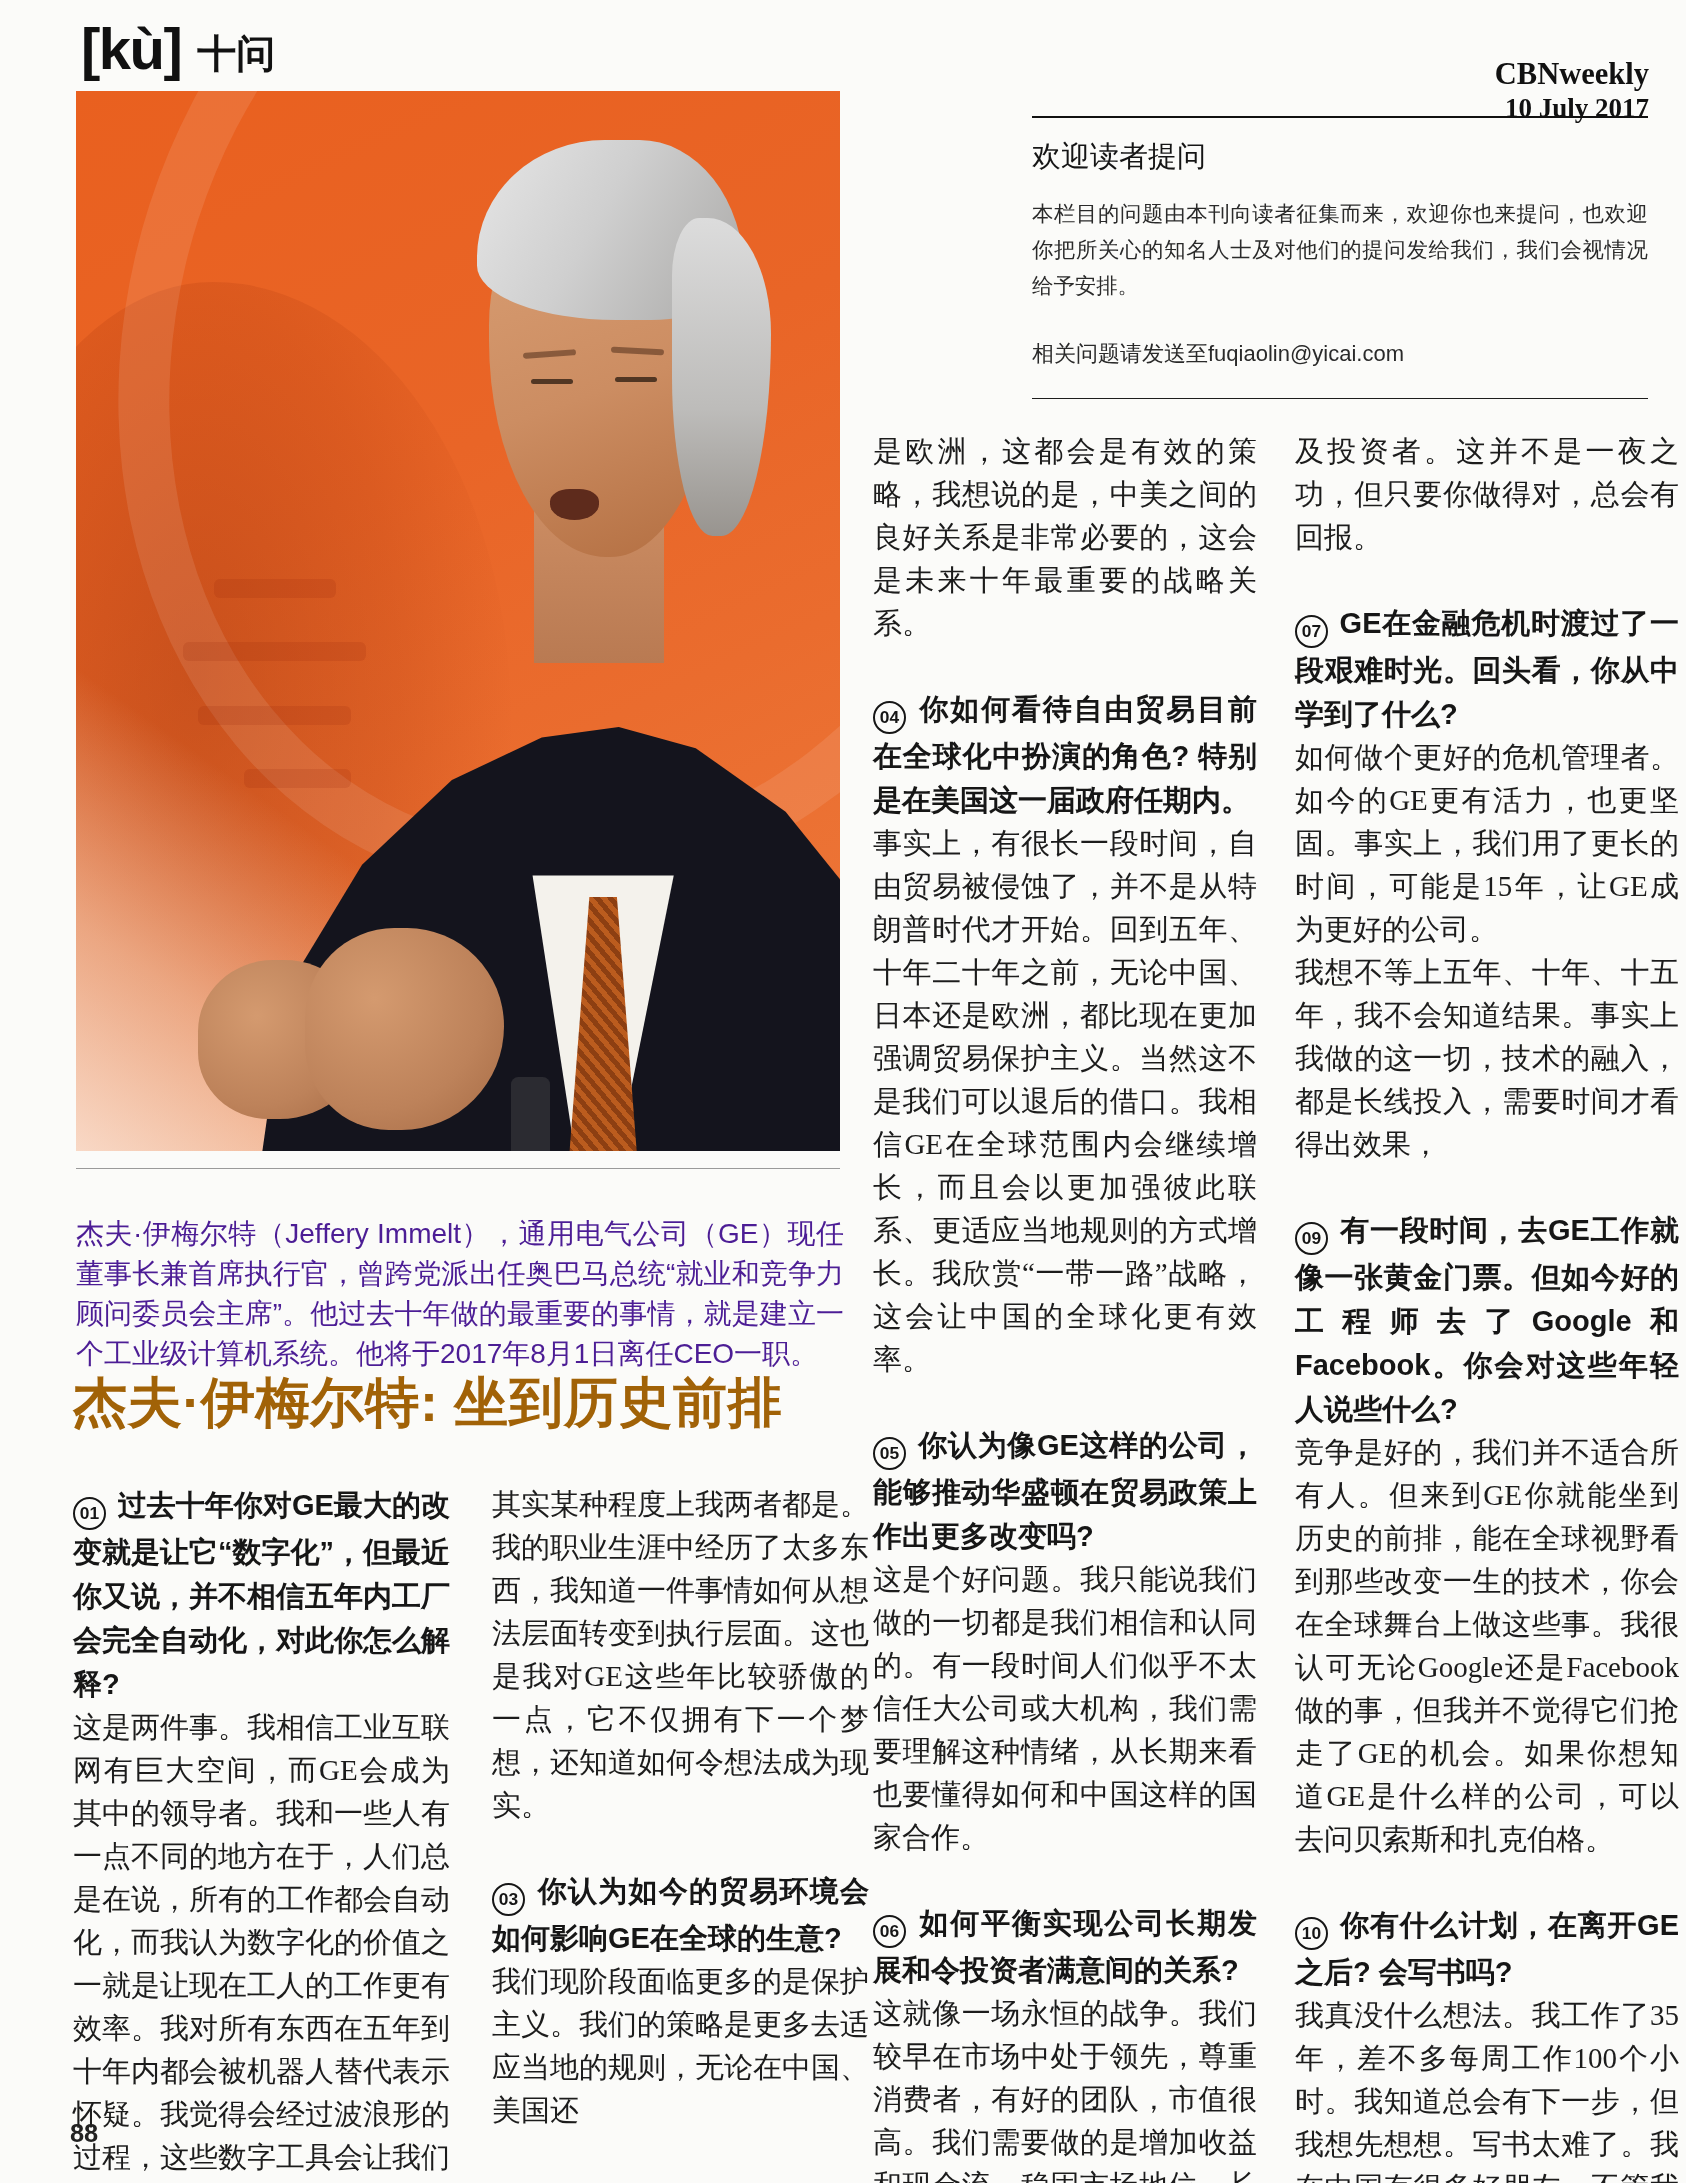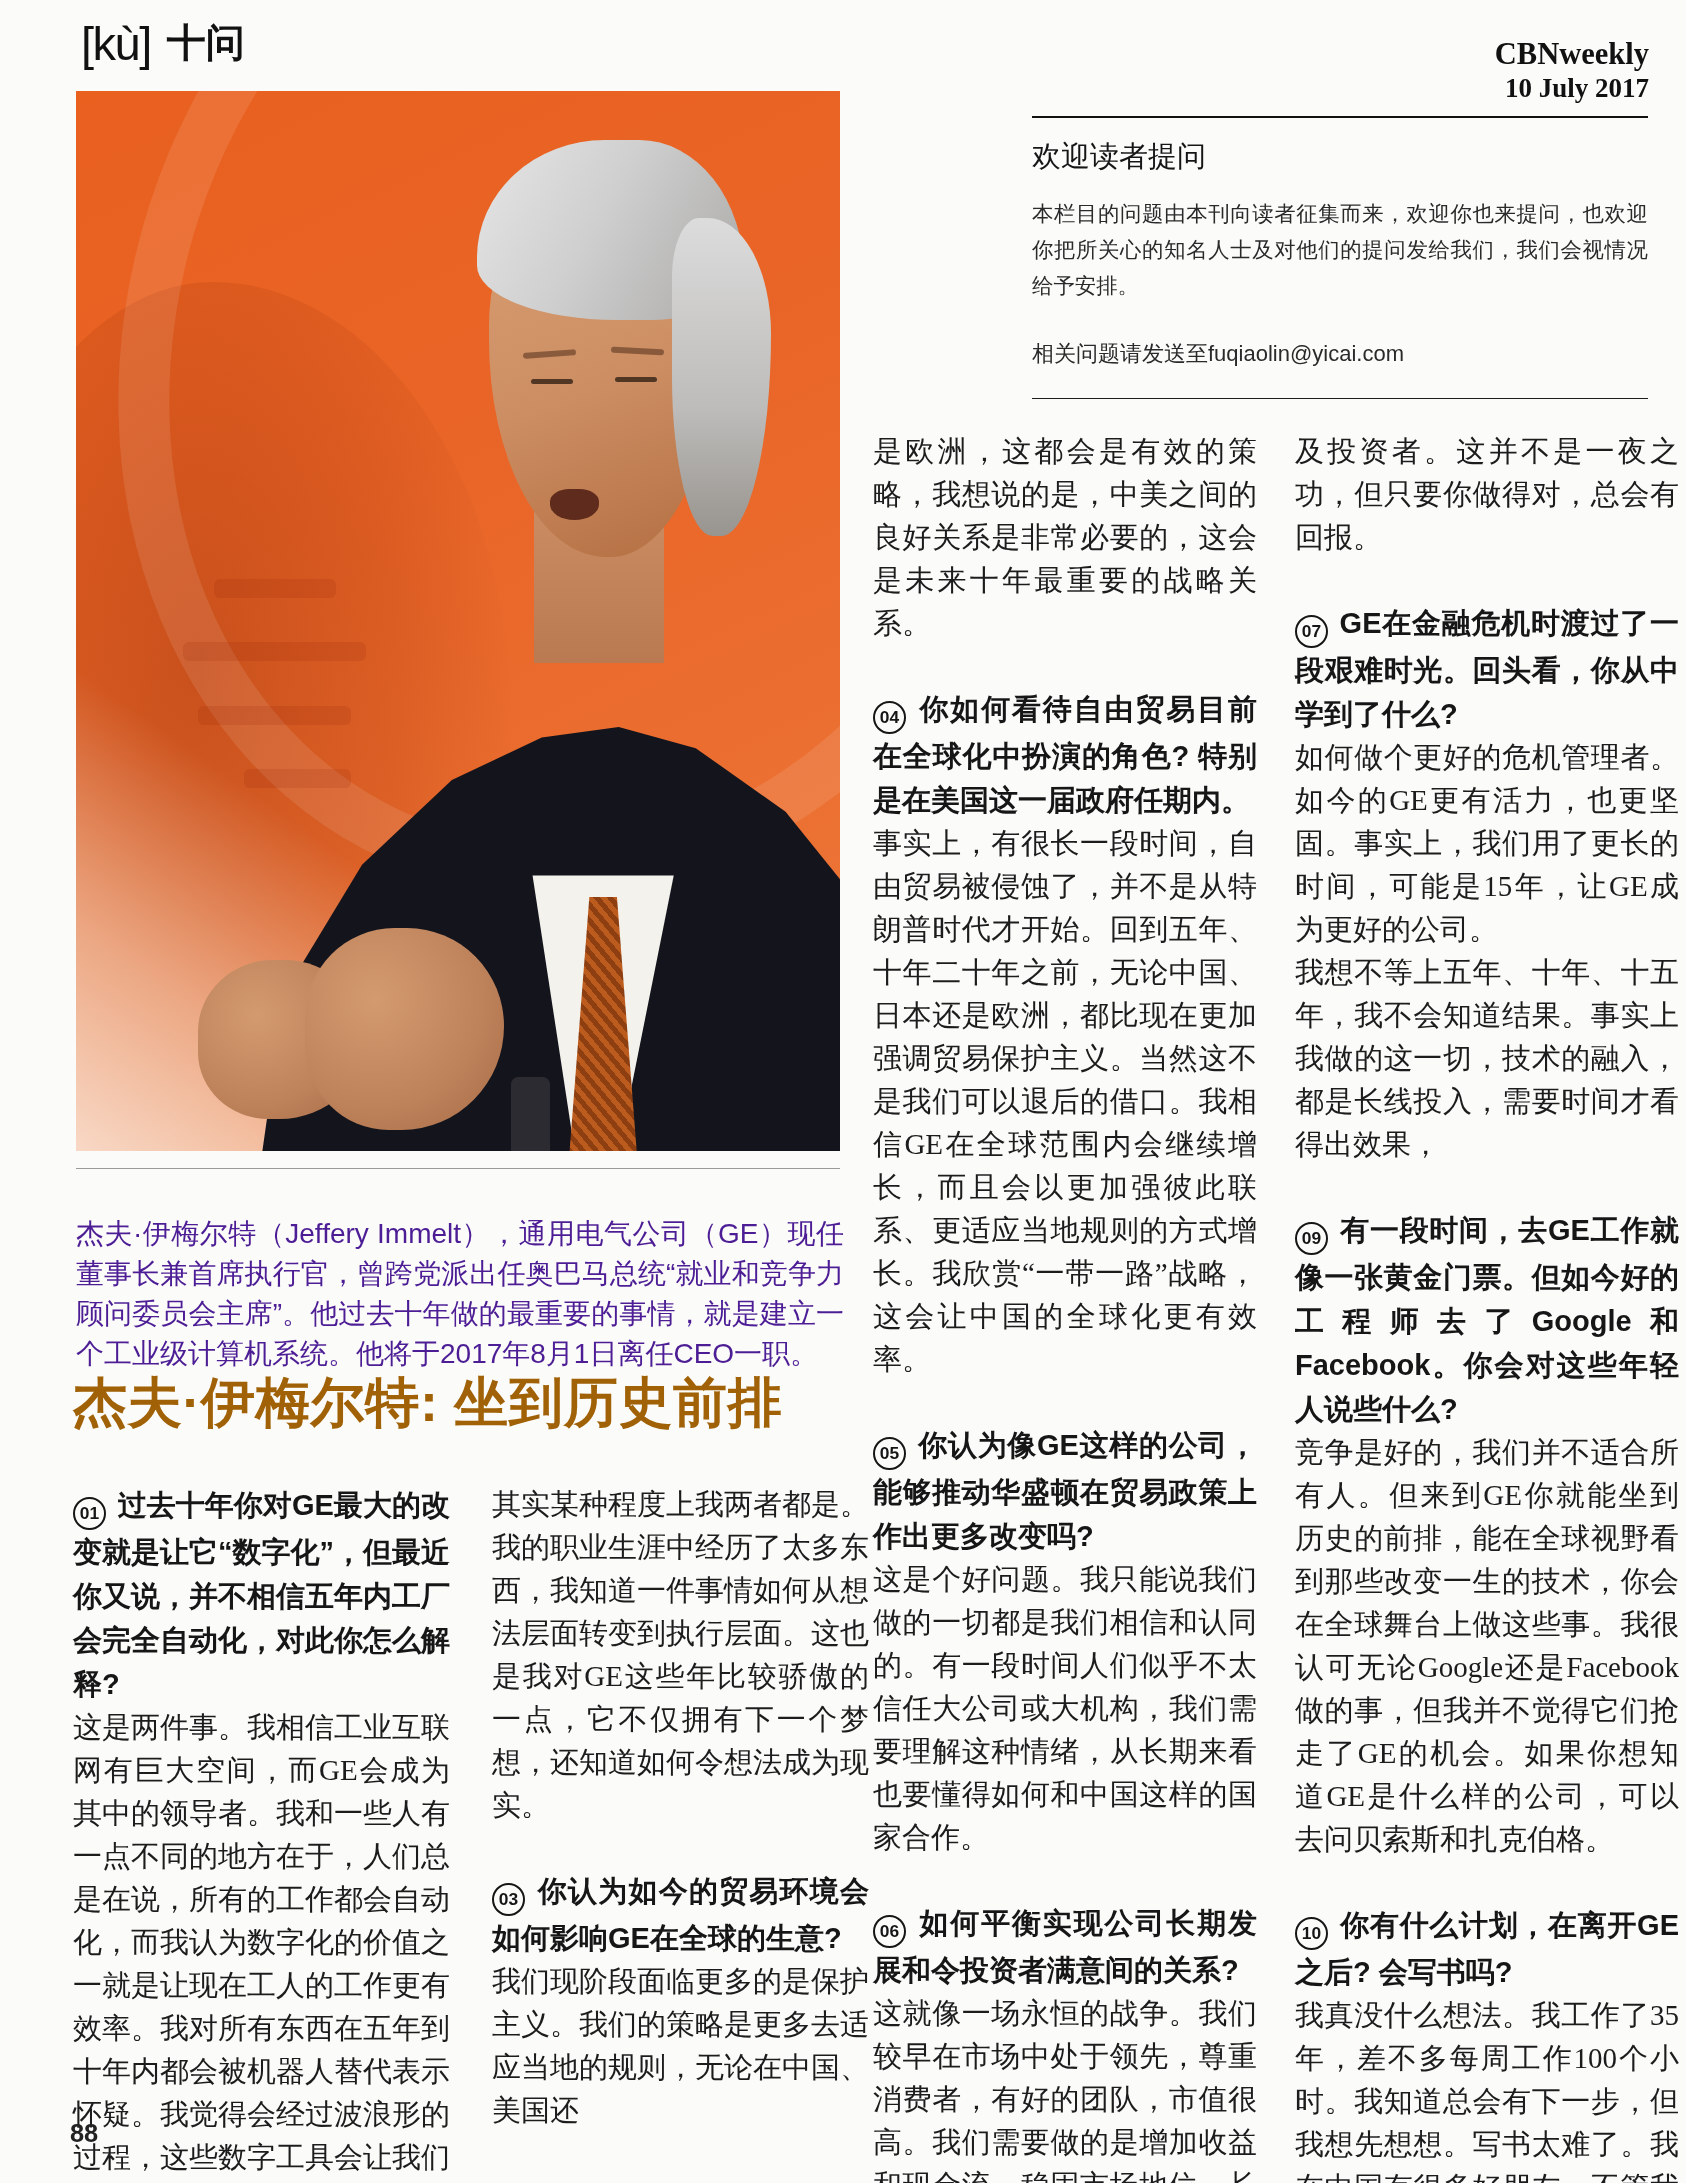--- a/index.html
+++ b/index.html
@@ -7,24 +7,24 @@
     width:1687px;height:2183px;position:relative;
     background:#fbfbf9;
     font-family:"Liberation Sans", sans-serif;
     color:#1a1a1a;
     overflow:hidden;
   }
   .abs{position:absolute;}
 
   
   .logo-wrap{left:81px;top:20.3px;display:flex;align-items:flex-end;gap:16px;}
-  .logo-bracket{font-family:"Liberation Sans",sans-serif;font-size:47px;font-weight:400;line-height:1;letter-spacing:-1.5px;color:#111;}
+  .logo-bracket{font-family:"Liberation Sans",sans-serif;font-size:58px;font-weight:700;line-height:1;letter-spacing:-1.5px;color:#111;}
   .logo-title{font-size:39px;font-weight:bold;line-height:1;padding-bottom:5.8px;color:#111;}
   .masthead{right:38px;top:38px;text-align:right;font-family:"Liberation Serif",serif;color:#111;}
-  .masthead .mag{font-size:30.5px;font-weight:bold;line-height:1.1;}
+  .masthead .mag{font-size:30.5px;font-weight:bold;line-height:1.1;margin-top:20px;}
   .masthead .date{font-size:27px;font-weight:bold;line-height:1.25;}
 
   
   .reader-box{left:1032px;top:116px;width:616px;border-top:2.9px solid #111;border-bottom:1.5px solid #1d1d1d;padding:19px 0 29px 0;}
   .reader-title{font-size:29px;font-weight:normal;margin:0 0 19px 0;color:#151515;}
   .reader-body{font-size:21.4px;line-height:36px;text-align:justify;color:#2a2a2a;margin:0 0 35px 0;}
   .reader-contact{font-size:22px;color:#2a2a2a;margin:0;}
 
   
   .photo{left:76px;top:91px;width:764px;height:1060px;overflow:hidden;background:linear-gradient(155deg,#e9601f 0%,#e96527 38%,#ea6c2e 62%,#ee7a3c 100%);}

